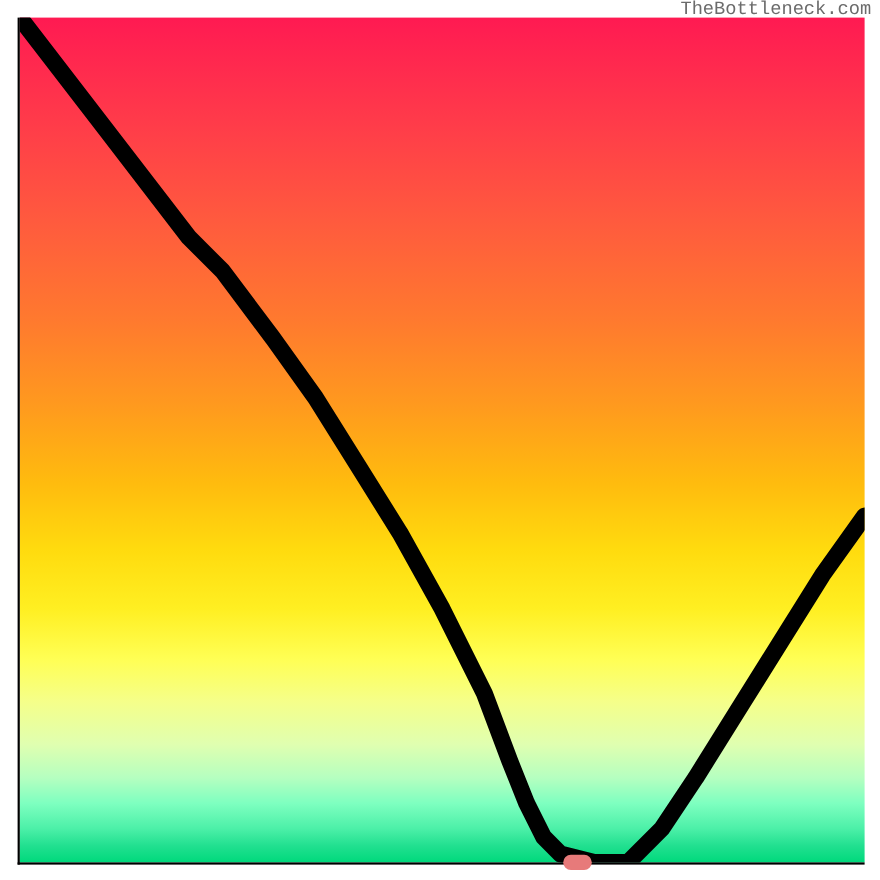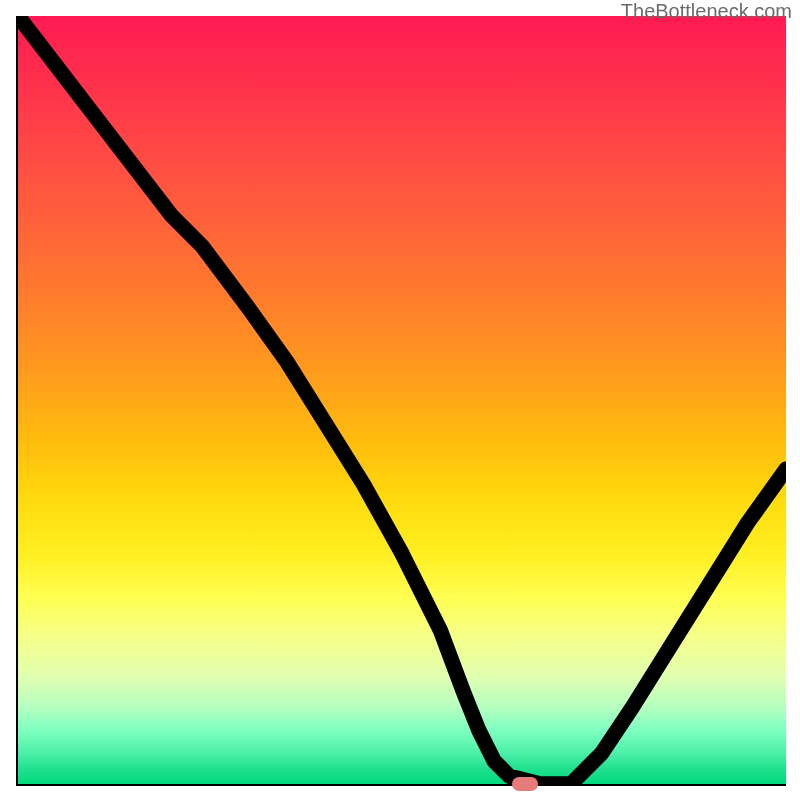--- a/index.html
+++ b/index.html
@@ -64,23 +64,24 @@
     width: 26px;
     height: 14px;
     border-radius: 999px;
     background: #e77a7a;
     transform: translate(-50%, -50%);
   }
   .watermark {
     position: absolute;
     top: 0px;
     right: 8px;
-    font-size: 20px;
+    font-size: 17px;
     font-weight: 500;
     color: #6b6b6b;
+    font-family: Liberation Mono, monospace;
   }
 </style>
 </head>
 <body>
 
 <div class="chart-container">
 
   <div class="plot-area">
     <svg class="curve-svg" viewBox="0 0 100 100" preserveAspectRatio="none">
       <path class="curve-path" d="M0.00 0.00 L10.00 13.00 L20.00 26.00 L24.00 30.00 L30.00 38.00 L35.00 45.00 L40.00 53.00 L45.00 61.00 L50.00 70.00 L55.00 80.00 L58.00 88.00 L60.00 93.00 L62.00 97.00 L64.00 99.00 L68.00 100.00 L72.00 100.00 L76.00 96.00 L80.00 90.00 L85.00 82.00 L90.00 74.00 L95.00 66.00 L100.00 59.00"></path>

